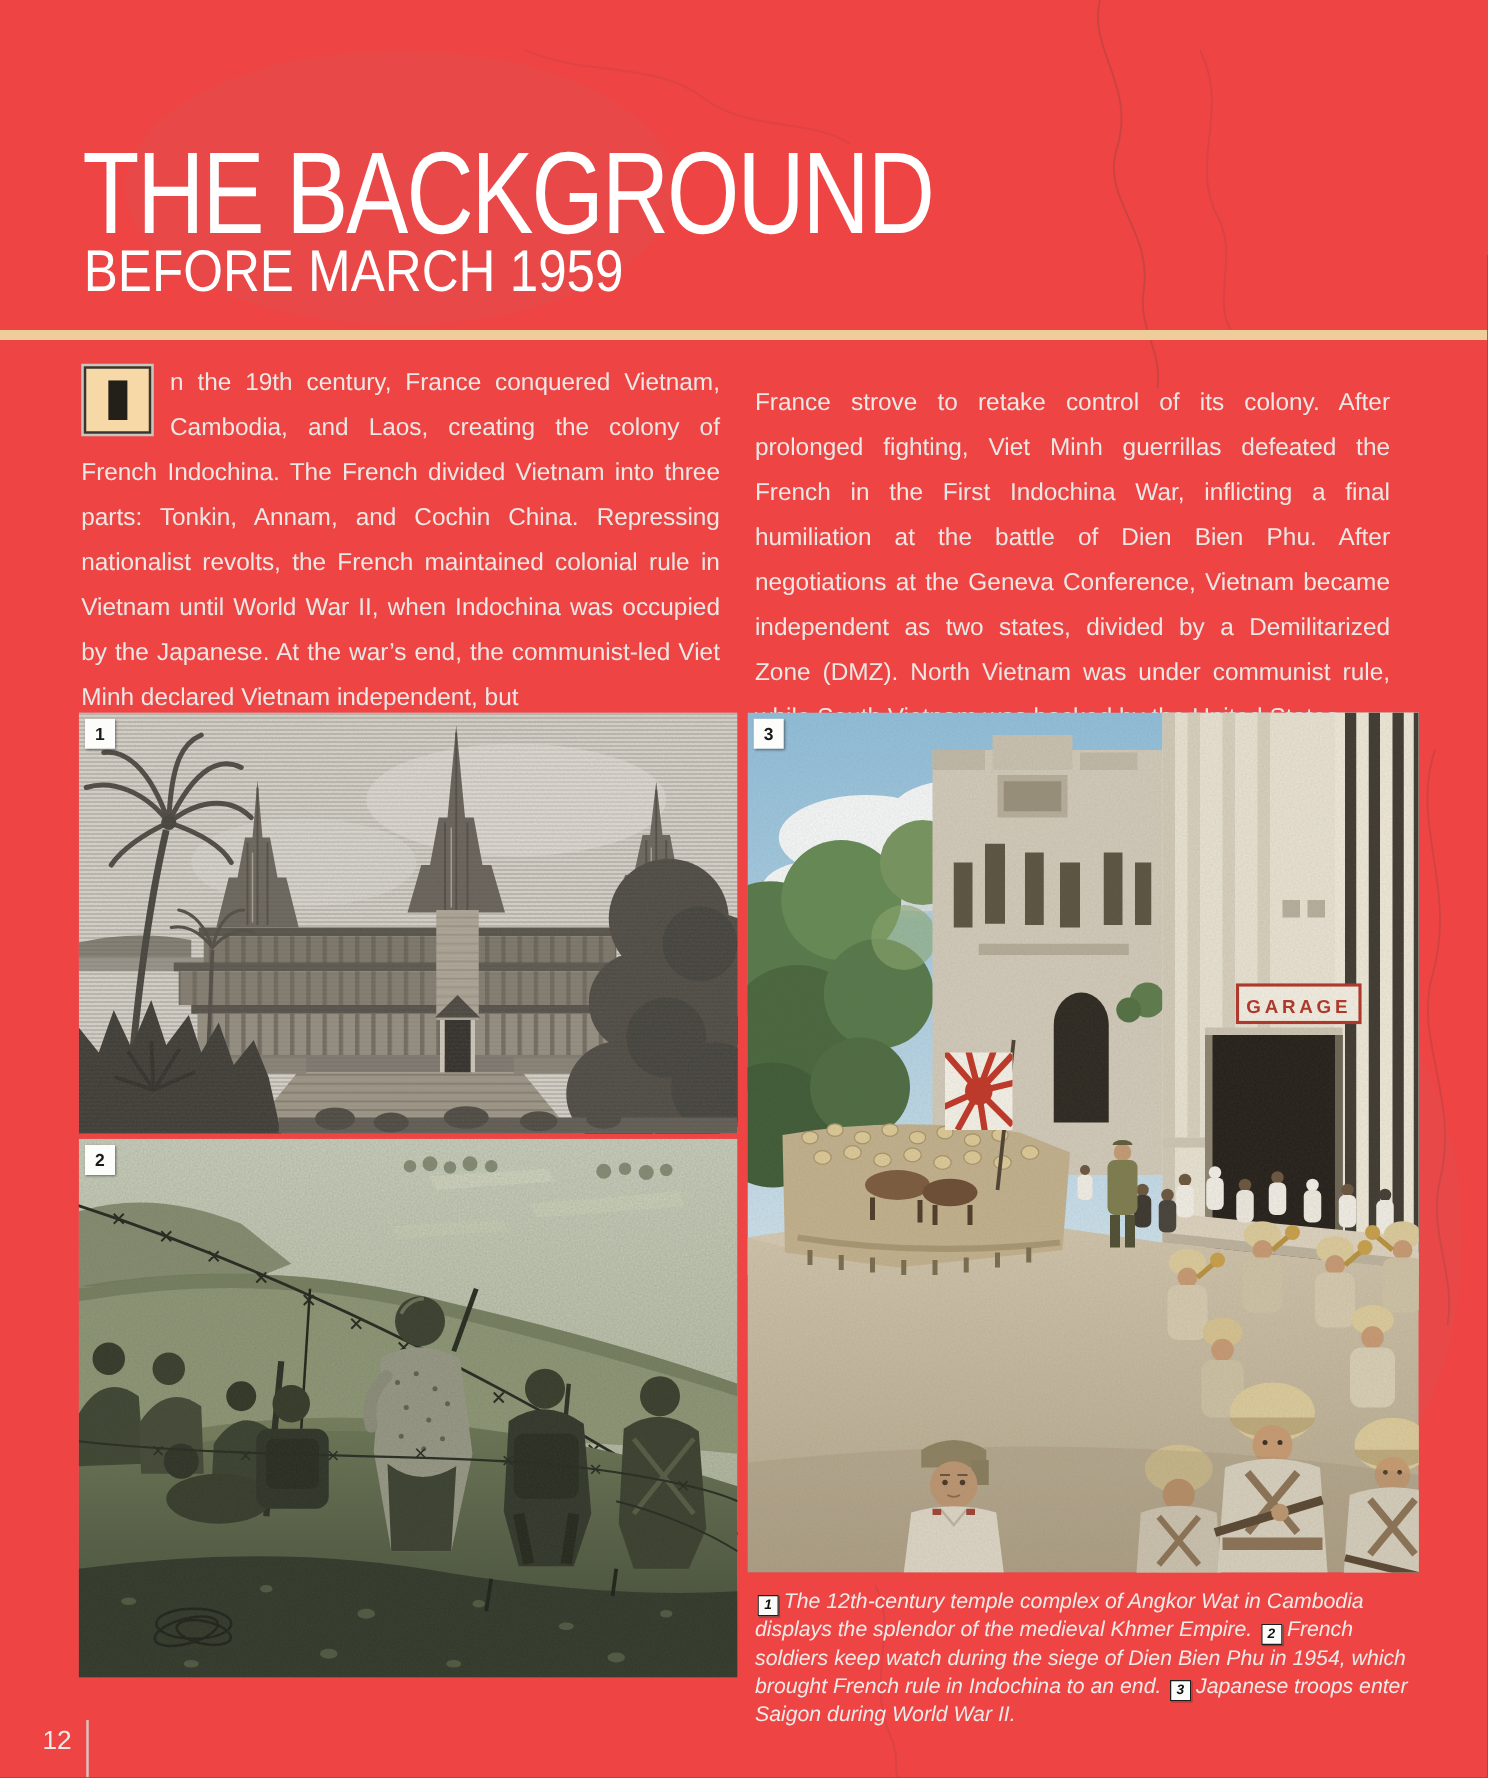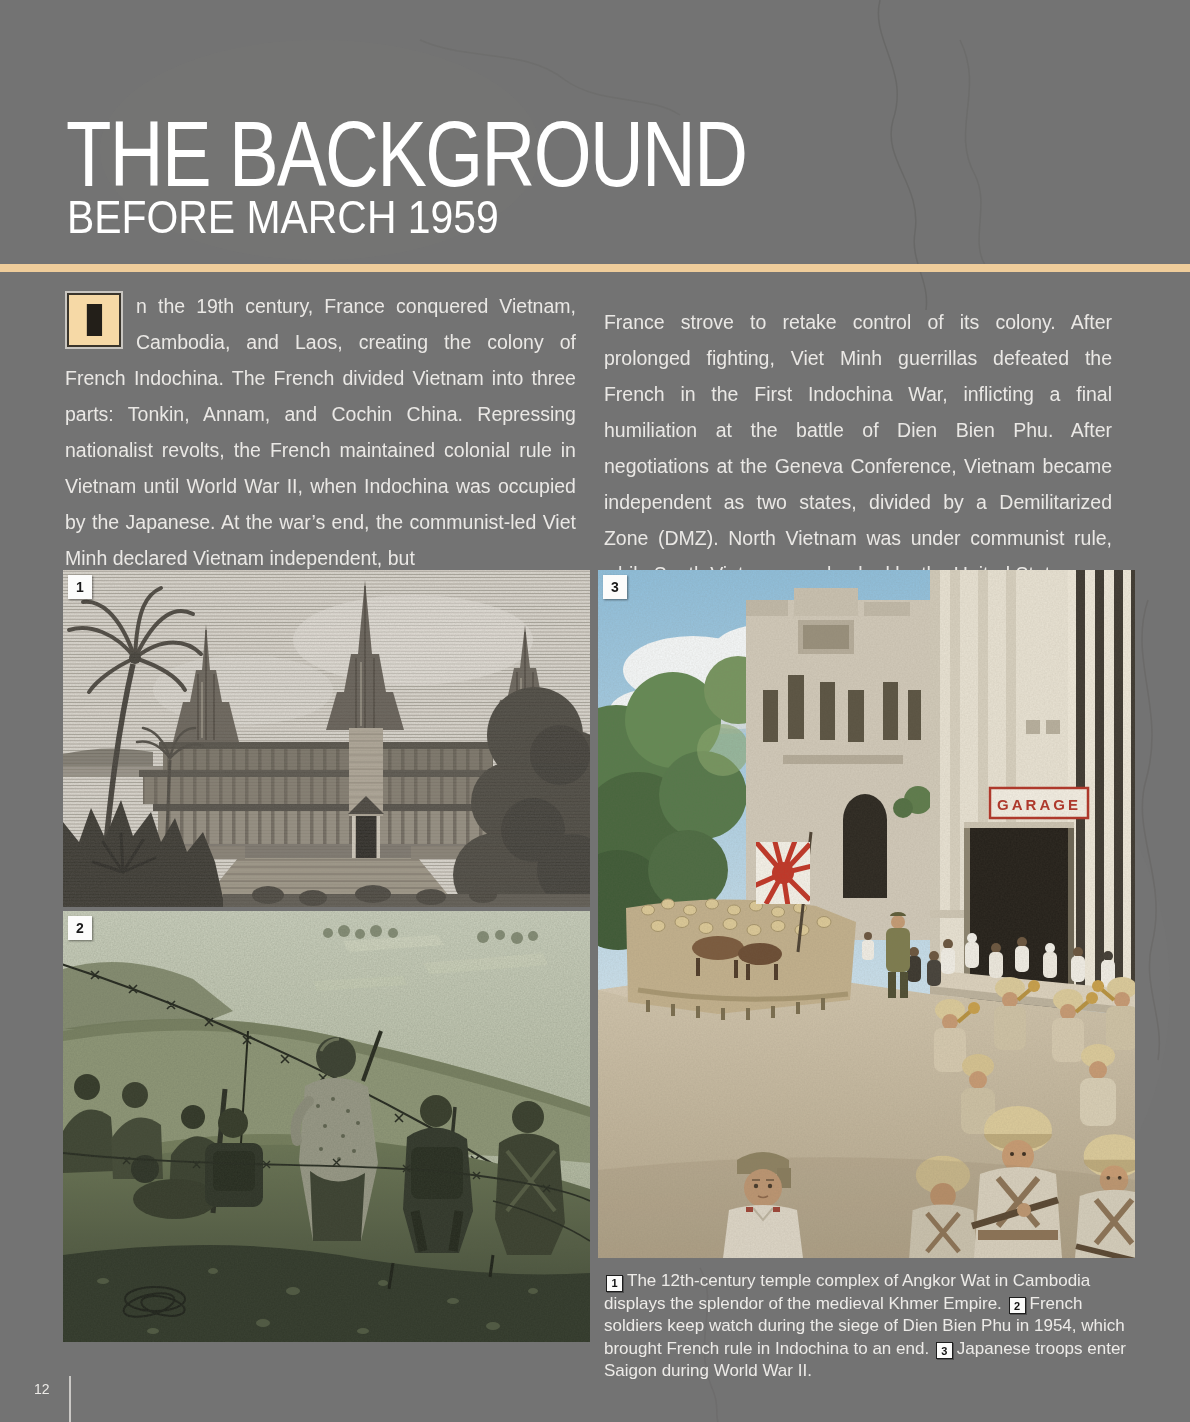--- a/index.html
+++ b/index.html
@@ -1,41 +1,41 @@
 <!DOCTYPE html>
 <html><head>
 <meta charset="utf-8">
 <style>
   html,body{margin:0;padding:0;background:#565350;}
-  .page{position:relative;width:1190px;height:1422px;background:#737373;overflow:hidden;
+  .page{position:relative;width:1190px;height:1422px;background:#ef4444;overflow:hidden;
         font-family:"Liberation Sans",sans-serif;}
   .texture{position:absolute;inset:0;pointer-events:none;}
   .title{position:absolute;left:66px;top:108px;color:#ffffff;font-size:93px;line-height:1;
          letter-spacing:-2px;transform:scaleX(.8);transform-origin:left top;white-space:nowrap;font-weight:400;}
   .subtitle{position:absolute;left:67px;top:193px;color:#ffffff;font-size:47px;line-height:1;
          transform:scaleX(.87);transform-origin:left top;white-space:nowrap;font-weight:400;}
   .rule{position:absolute;left:0;top:264px;width:1190px;height:8px;background:#efcd9b;}
   .cols{position:absolute;left:65px;top:288px;width:1063px;display:flex;gap:12px;}
   .col{width:527px;font-size:19.5px;line-height:36px;color:#eae8e5;text-align:justify;}
   .col.right{width:524px;}
   .dropcap{float:left;width:50px;height:50px;background:#f6d9a6;border:2.5px solid #3a352c;
            box-shadow:0 0 0 2px #c9c6c1;margin:5px 15px 4px 2px;
            display:flex;align-items:center;justify-content:center;}
   .dropcap span{font-size:46px;font-weight:bold;color:#231f19;transform:scaleX(2.3);line-height:1;}
   .fig{position:absolute;margin:0;padding:0;}
   .fig svg{display:block;}
   .fig-num{position:absolute;top:5px;left:5px;width:24px;height:24px;background:#fcfcfb;color:#1a1a1a;
            font-size:14px;font-weight:bold;display:flex;align-items:center;justify-content:center;
            box-shadow:1px 1px 2px rgba(0,0,0,.45);}
   .caption{position:absolute;left:604px;top:1270px;width:528px;font-size:17px;line-height:22.5px;
-           color:#edebe8;text-align:left;}
+           color:#edebe8;text-align:left;font-style:italic;}
   .cap-marker{display:inline-flex;width:15px;height:15px;border:1.5px solid #1d1d1d;background:#fbfbfa;
            color:#111;font-size:11px;font-weight:bold;align-items:center;justify-content:center;
            margin:0 4px 0 2px;vertical-align:-1px;box-shadow:1px 1px 0 rgba(0,0,0,.3);}
-  .pageno{position:absolute;left:34px;top:1381px;font-size:14px;color:#eceae7;}
+  .pageno{position:absolute;left:34px;top:1381px;font-size:21px;color:#eceae7;}
   .pagerule{position:absolute;left:69px;top:1376px;width:2px;height:46px;background:#d9d7d3;opacity:.85;}
 </style>
 </head>
 <body>
 
 <div class="page">
 
   <svg class="texture" width="1190" height="1422" viewBox="0 0 1190 1422">
     <g fill="none" stroke="#46443f" stroke-width="1.5">
       <path d="M880,0 C870,40 910,70 893,120 C882,160 922,185 915,232 C910,262 930,280 926,310" opacity=".22"></path>

